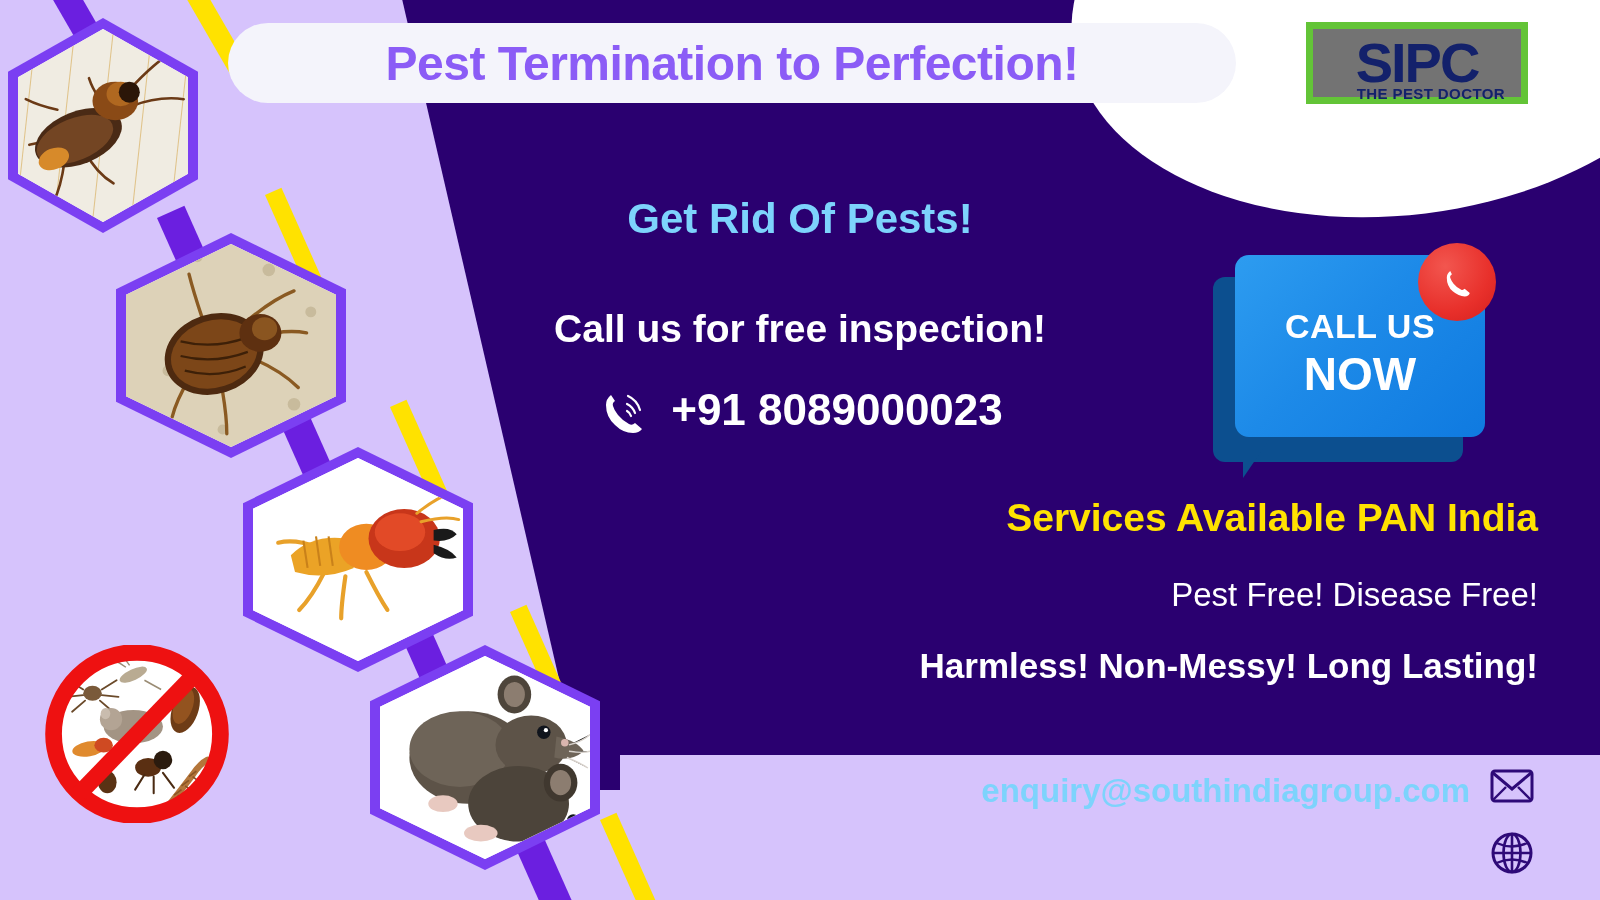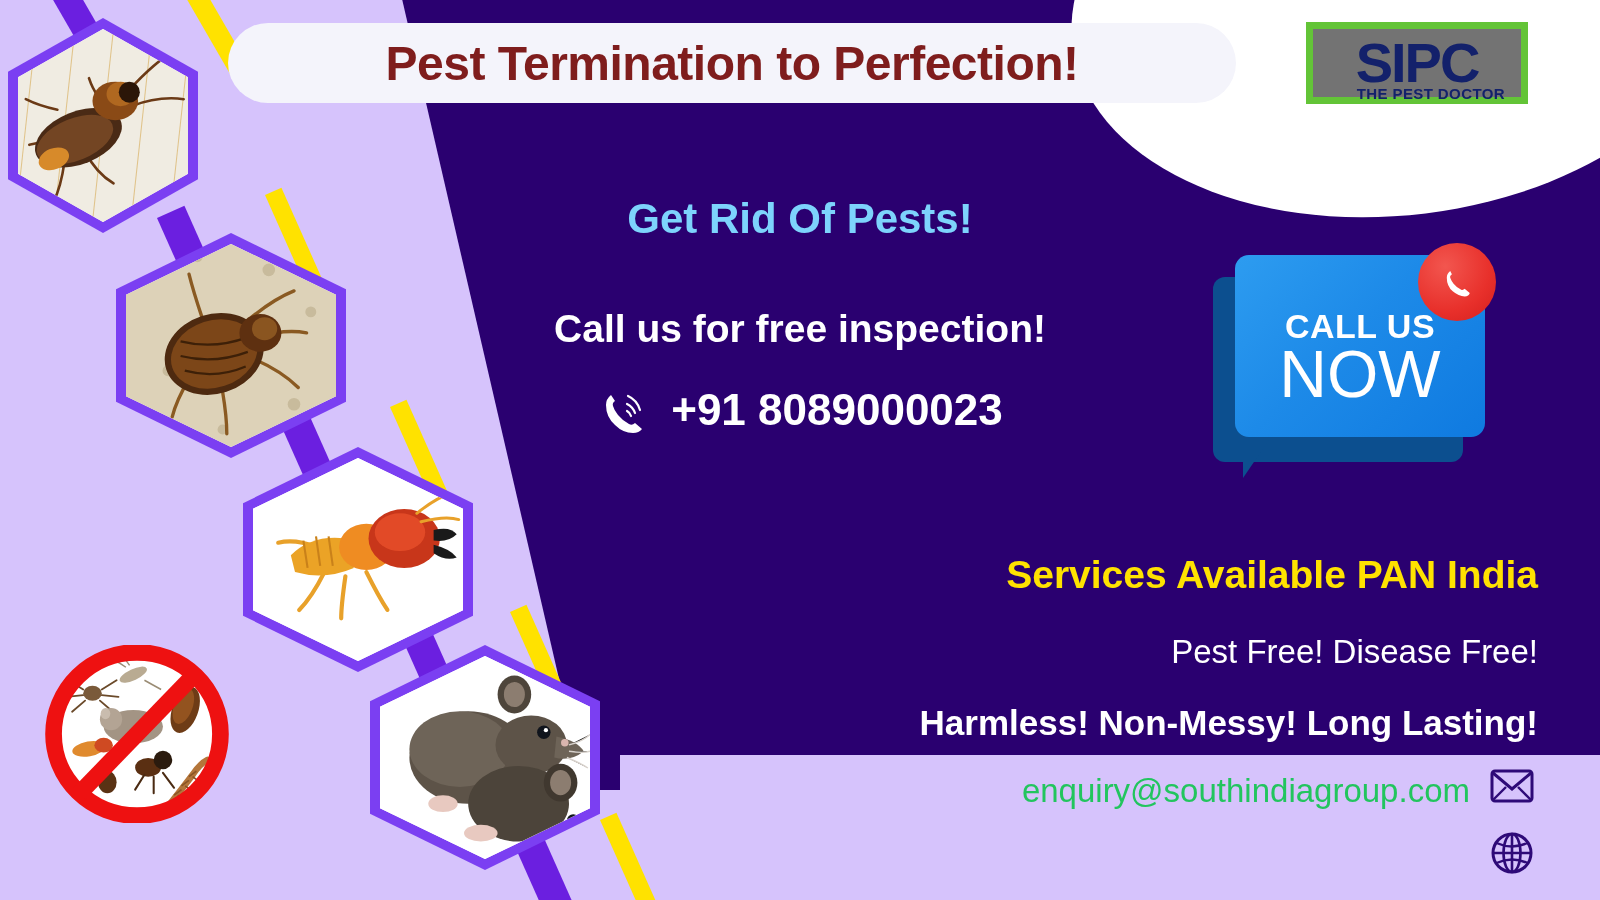--- a/index.html
+++ b/index.html
@@ -57,21 +57,21 @@
   
   .art-svg { width:100%; height:100%; display:block; }
 
   
   .headline-pill {
     position:absolute; left:228px; top:23px; width:1008px; height:80px;
     background:#f4f4fb; border-radius:42px; z-index:8;
     display:flex; align-items:center; justify-content:center;
   }
   .headline-pill span {
-    font-size:48px; font-weight:bold; color:#7f1d1d; letter-spacing:-0.5px;
+    font-size:48px; font-weight:bold; color:#8b5cf6; letter-spacing:-0.5px;
     white-space:nowrap;
   }
 
   
   .logo { position:absolute; right:72px; top:22px; z-index:9; }
   .logo-box {
     border:7px solid #63c437; background:#737373; padding:4px 14px 2px 14px;
     position:relative; width:222px; height:82px;
   }
   .logo-text {
@@ -103,37 +103,37 @@
     position:absolute; left:30px; top:185px; width:0; height:0;
     border-left:26px solid #0c4f8f; border-bottom:38px solid transparent;
   }
   .cun-front {
     position:absolute; left:22px; top:0px; width:250px; height:182px;
     background:linear-gradient(135deg,#2d9cf0 0%,#1d8ae8 45%,#0f7ae0 100%);
     border-radius:14px; display:flex; flex-direction:column;
     align-items:center; justify-content:center; padding-top:20px;
   }
   .cun-1 { font-size:34px; font-weight:bold; color:#fff; letter-spacing:0.5px; line-height:34px; }
-  .cun-2 { font-size:66px; font-weight:normal; color:#fff; letter-spacing:0px; line-height:58px; margin-top:2px; }
+  .cun-2 { font-size:46px; font-weight:bold; color:#fff; letter-spacing:0px; line-height:58px; margin-top:2px; }
   .cun-badge {
     position:absolute; left:205px; top:-12px; width:78px; height:78px; border-radius:50%;
     background:radial-gradient(circle at 35% 30%, #f2564f 0%, #e8302b 60%, #d41f1d 100%);
     display:flex; align-items:center; justify-content:center; z-index:3;
   }
 
   
-  .svc { position:absolute; right:62px; top:553px; z-index:8; text-align:right; width:800px; }
+  .svc { position:absolute; right:62px; top:496px; z-index:8; text-align:right; width:800px; }
   .svc-h { font-size:39px; font-weight:bold; color:#ffe200; }
   .svc-l1 { font-size:33px; font-weight:normal; color:#ffffff; margin-top:36px; }
   .svc-l2 { font-size:35px; font-weight:bold; color:#ffffff; margin-top:32px; }
 
   
   .contact { position:absolute; right:66px; top:760px; z-index:8; width:760px; }
   .crow { display:flex; align-items:center; justify-content:flex-end; gap:20px; height:62px; }
-  .crow .txt { font-size:33px; font-weight:normal; color:#22c55e;text-align:right; }
+  .crow .txt { font-size:33px; font-weight:bold; color:#7dd3fc;text-align:right; }
   .cicon { width:44px; height:44px; flex:0 0 auto; }
 
   
   .nopest { position:absolute; left:42px; top:645px; width:190px; height:178px; z-index:7; }
 </style>
 </head>
 <body>
 
 <div id="stage">
 

